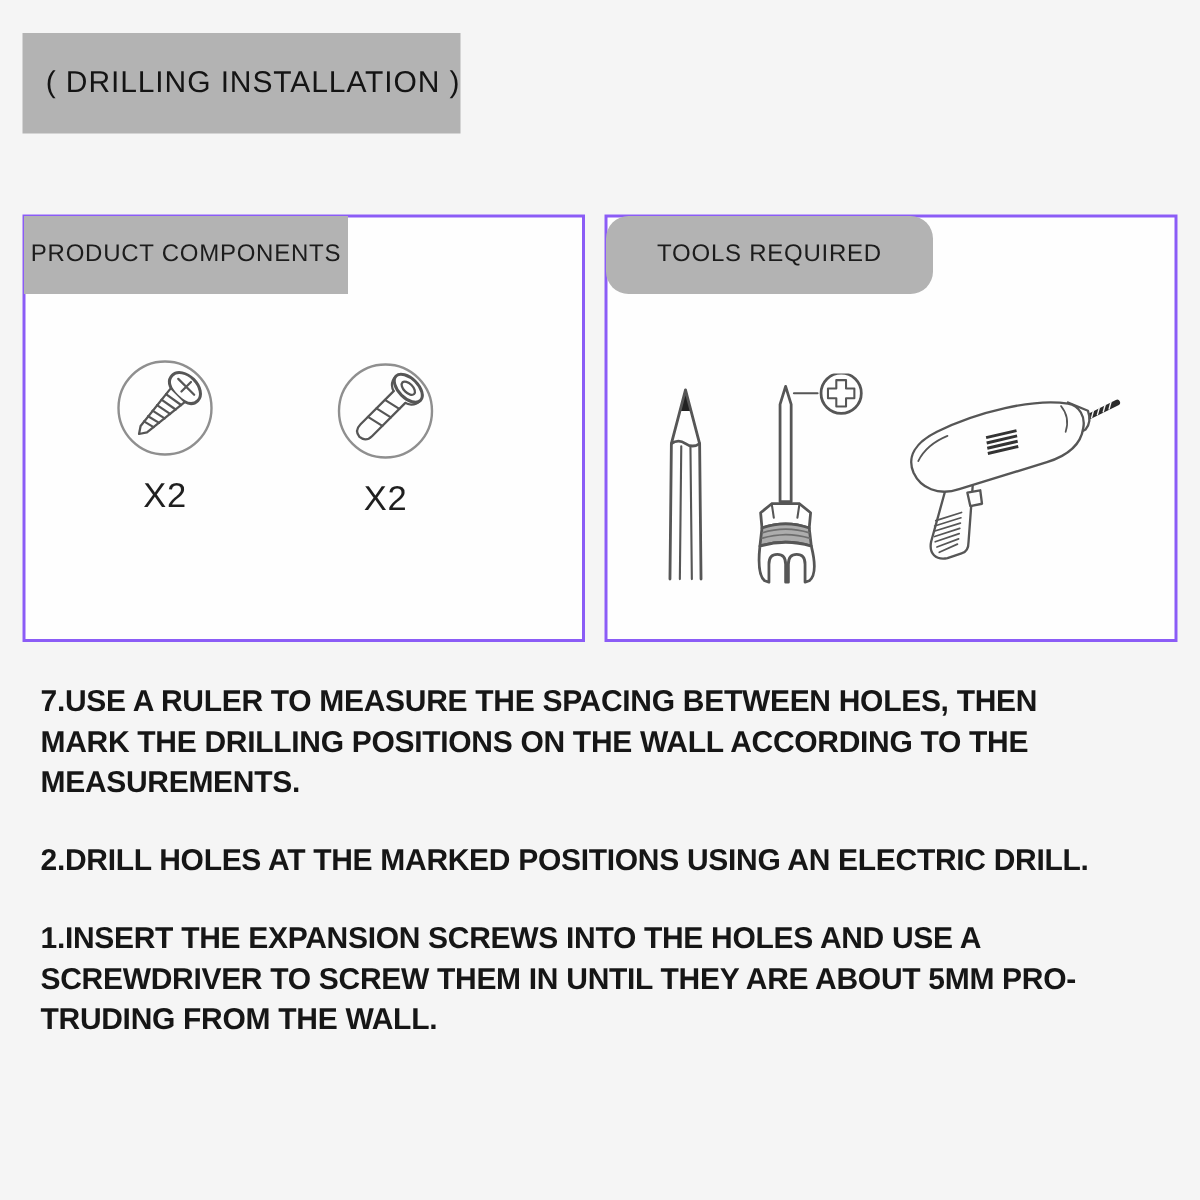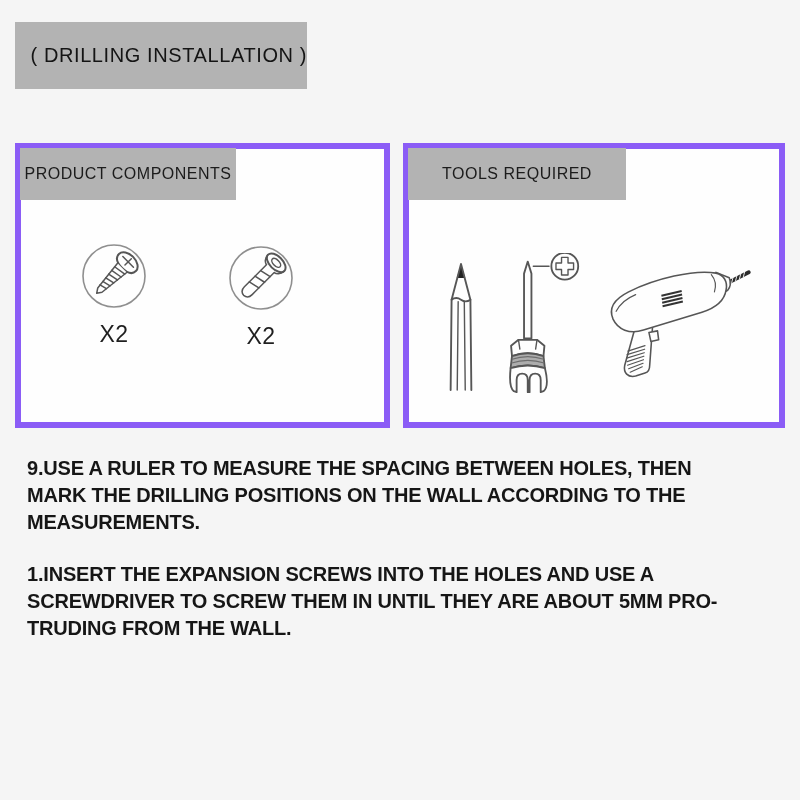--- a/index.html
+++ b/index.html
@@ -14,32 +14,32 @@
   }
   .title-box {
     position: absolute; left:15px; top:22px;
     width:292px; height:67px;
     background:#b3b3b3;
     display:flex; align-items:center; justify-content:flex-end;
     font-size:20px; color:#141414; letter-spacing:0.6px;
   }
   .panel {
     position:absolute; top:143px; height:285px;
-    background:#fefefe; border:6px solid #8b5cf6;
+    background:#fefefe; border:2px solid #8b5cf6;
   }
   .panel-left  { left:15px;  width:375px; }
   .panel-right { left:403px; width:382px; }
   .panel-tab {
     position:absolute; top:-1px; left:-1px; height:52px;
     background:#b3b3b3;
     display:flex; align-items:center; justify-content:center;
     font-size:16px; color:#1c1c1c; letter-spacing:0.5px;
   }
   .panel-left  .panel-tab { width:216px; }
-  .panel-right .panel-tab { width:218px; }
+  .panel-right .panel-tab { width:218px;border-radius:15px; }
   .component { position:absolute; width:80px; text-align:center; }
   .component-screw  { left:53px;  top:94px; }
   .component-anchor { left:200px; top:96px; }
   .qty { margin-top:12px; font-size:23px; color:#1f1f1f; letter-spacing:0.5px; }
   .tool { position:absolute; }
   .tool-pencil      { left:36px;  top:110px; }
   .tool-screwdriver { left:78px;  top:104px; }
   .tool-drill       { left:190px; top:100px; }
   .instructions { position:absolute; left:27px; top:455px; width:760px; }
   .instructions p {
@@ -137,21 +137,22 @@
         <path class="wh ln" d="M150,12 L167,19 C169.5,26 168.5,31 165,35 L152,42 Z"></path>
         <path class="wh ln" d="M18,72 C12,58 20,46 38,37 C72,20 122,8 150,13 C160,15 165,24 163,34 C161,48 151,57 132,63 L57,86 C39,92 24,85 18,72 Z"></path>
         <path class="lnt" d="M22,62 C27,52 36,45 47,40.5"></path>
         <path class="lnt" d="M144,15 C149,21 150.5,29 148,37"></path>
         <path d="M80,42 L106,36 M80.5,46.5 L106.5,40.5 M81,51 L107,45 M81.5,55.5 L107.5,49.5" stroke="#333" stroke-width="2.6" fill="none"></path>
       </svg>
     </span>
   </section>
 
   <div class="instructions">
-    <p>9.USE A RULER TO MEASURE THE SPACING BETWEEN HOLES, THEN
+    <p>7.USE A RULER TO MEASURE THE SPACING BETWEEN HOLES, THEN
 MARK THE DRILLING POSITIONS ON THE WALL ACCORDING TO THE
 MEASUREMENTS.</p>
+    <p>2.DRILL HOLES AT THE MARKED POSITIONS USING AN ELECTRIC DRILL.</p>
     <p>1.INSERT THE EXPANSION SCREWS INTO THE HOLES AND USE A
 SCREWDRIVER TO SCREW THEM IN UNTIL THEY ARE ABOUT 5MM PRO-
 TRUDING FROM THE WALL.</p>
   </div>
 
 </div>
 
 </body></html>

